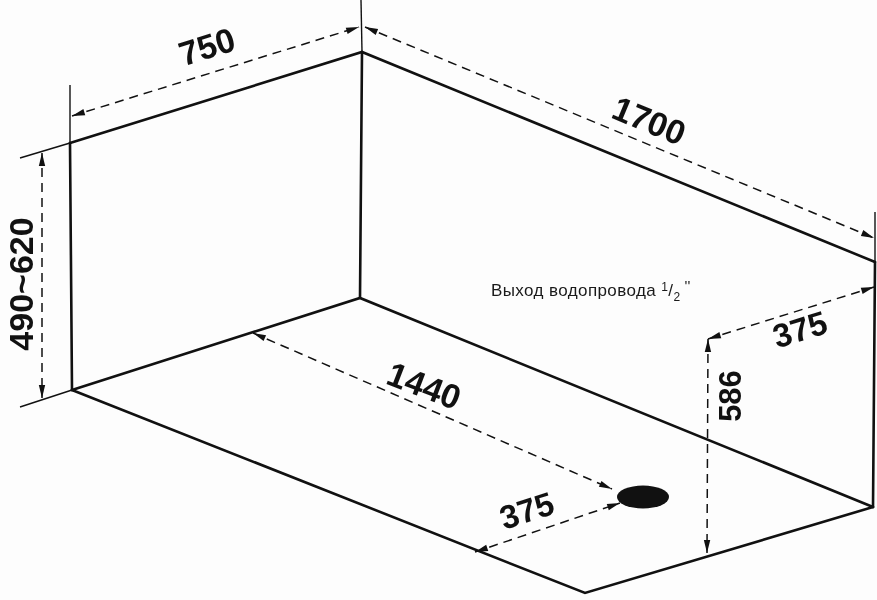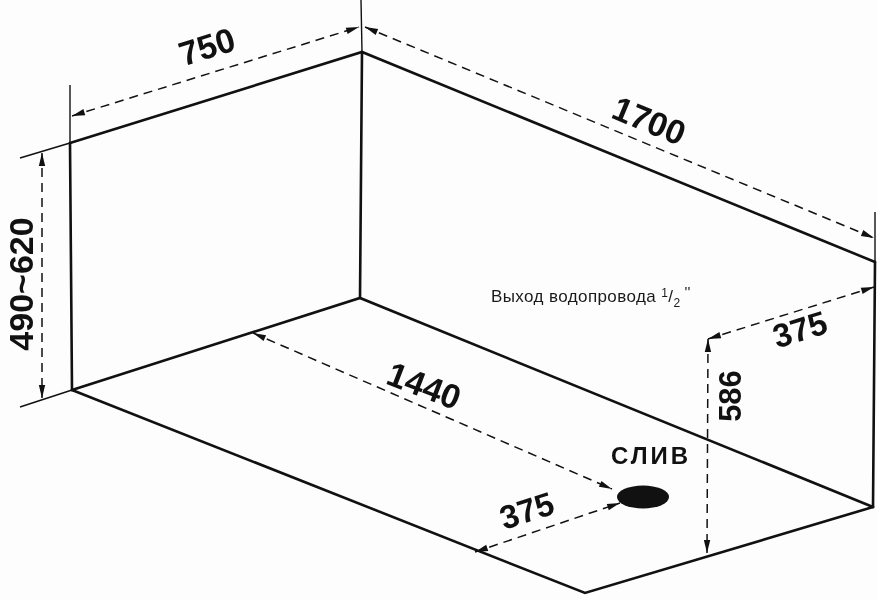--- a/index.html
+++ b/index.html
@@ -34,21 +34,21 @@
   #lbl-1700  { left: 649px; top: 121px; transform: translate(-50%,-50%) rotate(22.5deg); }
   #lbl-490   { left: 21px;  top: 284px; transform: translate(-50%,-50%) rotate(-90deg); }
   #lbl-1440  { left: 424px; top: 386px; transform: translate(-50%,-50%) rotate(21deg); }
   #lbl-375b  { left: 527px; top: 511px; transform: translate(-50%,-50%) rotate(-18deg); font-size: 33px; }
   #lbl-375w  { left: 800px; top: 330px; transform: translate(-50%,-50%) rotate(-17deg); font-size: 33px; }
   #lbl-586   { left: 731px; top: 396px; transform: translate(-50%,-50%) rotate(-90deg); font-size: 31px; }
   #lbl-sliv  { left: 651px; top: 456px; transform: translate(-50%,-50%); font-size: 24px; letter-spacing: 3px; }
   #outlet-note {
     position: absolute;
     left: 491px;
-    top: 283px;
+    top: 277px;
     font-size: 17px;
     font-weight: 400;
     line-height: 17px;
     letter-spacing: 0.4px;
     color: #1a1a1a;
     white-space: nowrap;
     user-select: none;
   }
   #outlet-note .frac-num {
     font-size: 12px;
@@ -108,20 +108,19 @@
   </svg>
 
   <div class="dim-label" id="lbl-750">750</div>
   <div class="dim-label" id="lbl-1700">1700</div>
   <div class="dim-label" id="lbl-490">490~620</div>
   <div class="dim-label" id="lbl-1440">1440</div>
   <div class="dim-label" id="lbl-375b">375</div>
   <div class="dim-label" id="lbl-375w">375</div>
   <div class="dim-label" id="lbl-586">586</div>
 
-  <div class="dim-label" id="lbl-sliv">СЛИВ</div>
 
   <div id="outlet-note">
     <span><span>Выход водопровода</span> <span class="frac-num">1</span><span>/</span><span class="frac-den">2</span><span class="inch-marks">''</span></span>
     <br>
   </div>
 
 </div>
 
 </body></html>

